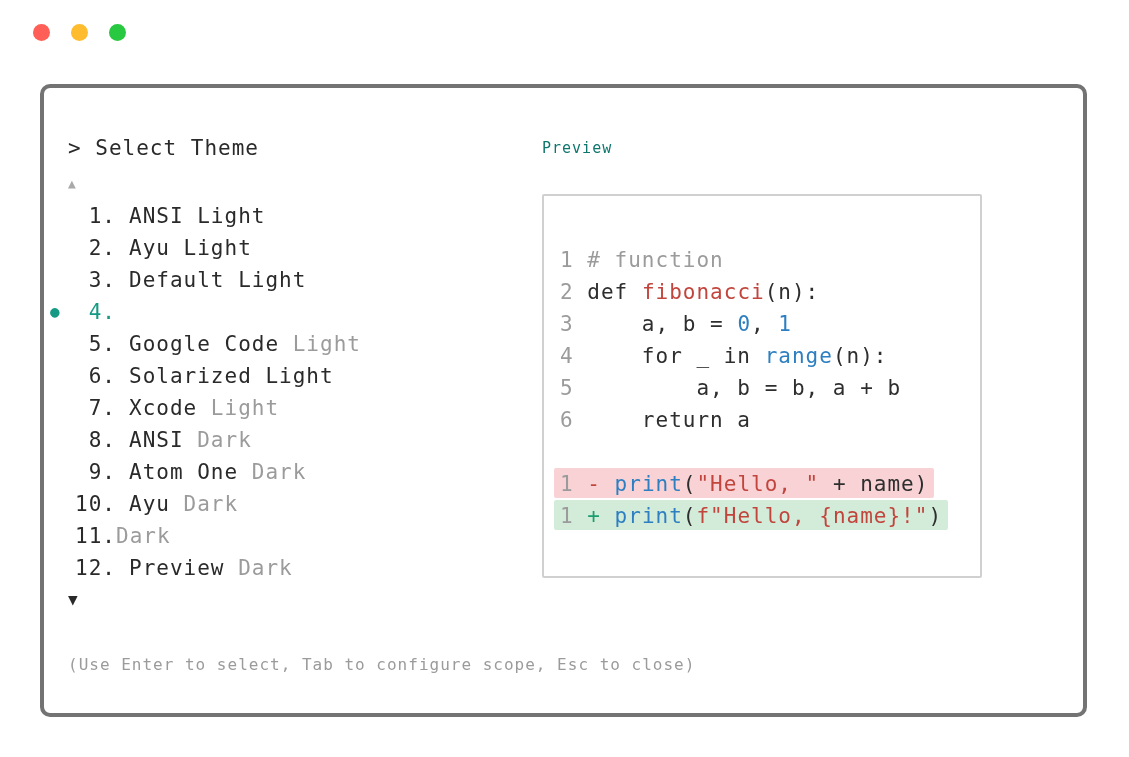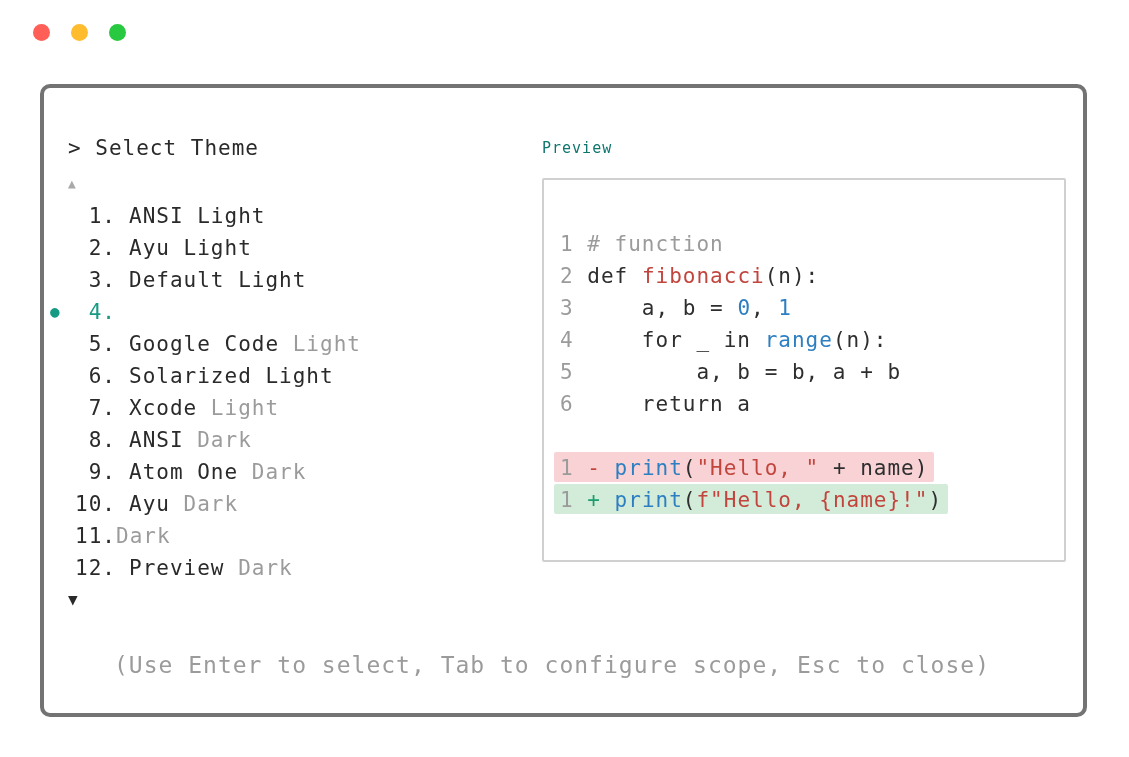--- a/index.html
+++ b/index.html
@@ -86,38 +86,37 @@
   .theme-num {
     width: 42px;
     text-align: right;
   }
   .theme-name { margin-left: 13px; }
   .dim { color: #9b9b9b; }
   .footer-hint {
     position: absolute;
     left: 24px;
     bottom: 32px;
-    font-size: 23px;
+    font-size: 16px;
     letter-spacing: 1px;
     line-height: 32px;
     white-space: pre;
     color: #9b9b9b;
-    margin-left: 46px;
   }
   .right-col { width: 524px; }
   .preview-label {
     font-size: 15px;
     letter-spacing: 1px;
     line-height: 32px;
     height: 32px;
     color: #0f766e;
   }
   .preview-box {
-    margin-top: 14px;
-    width: 524px;
+    margin-top: 30px;
+    width: 440px;
     height: 384px;
     border: 2px solid #d0d0d0;
     border-radius: 2px;
     box-sizing: border-box;
     padding: 48px 16px 0 16px;
     background: #ffffff;
   }
   .code-line {
     height: 32px;
     line-height: 32px;

